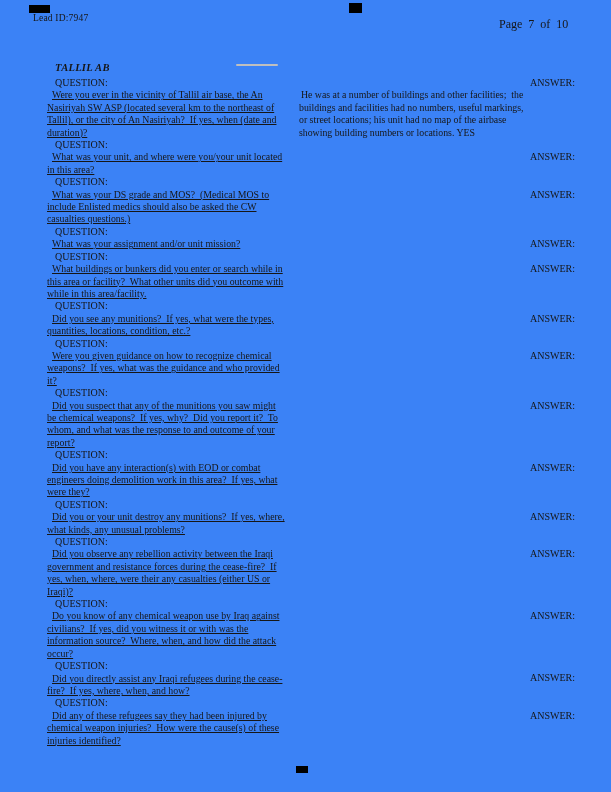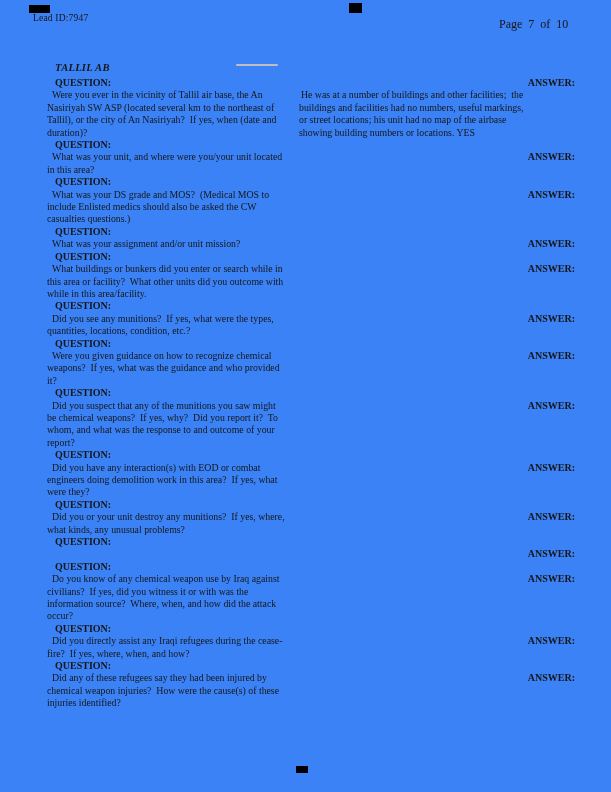--- a/index.html
+++ b/index.html
@@ -54,34 +54,34 @@
     left: 47px; top: 77px;
     width: 528px;
   }
   .qa-row {
     display: grid;
     grid-template-columns: 252px 1fr;
     align-items: start;
   }
   .q-col, .a-col { min-width: 0; overflow: visible; }
   .label {
-    font-weight: bold;
+    font-weight: normal;
     font-size: 10px;
     line-height: 12.4px;
     white-space: pre;
   }
   .q-label { padding-left: 8px; }
   .a-label { padding-left: 13px; text-align: right; }
   .qa-row:not(:first-child) .a-label { margin-top: 12.4px; }
   .text {
     font-size: 9.8px;
     line-height: 12.4px;
     white-space: pre;
   }
-  .q-text { text-indent: 5px; }
+  .q-text { text-indent: 5px; text-decoration: underline; }
   .a-text { text-indent: 2px; }
 </style>
 </head>
 <body>
 
 <div class="page">
 
   <div class="artifact a-top-left"></div>
   <div class="artifact a-top-center"></div>
   <div class="artifact-line"></div>
@@ -219,20 +219,24 @@
     </div>
     <div class="a-col">
       <div class="label a-label">ANSWER:</div>
       <div class="text a-text"></div>
     </div>
   </section>
 
   <section class="qa-row">
     <div class="q-col">
       <div class="label q-label">QUESTION:</div>
+      <div class="text q-text">Did you observe any rebellion activity between the Iraqi
+government and resistance forces during the cease-fire?  If
+yes, when, where, were their any casualties (either US or
+Iraqi)?</div>
     </div>
     <div class="a-col">
       <div class="label a-label">ANSWER:</div>
       <div class="text a-text"></div>
     </div>
   </section>
 
   <section class="qa-row">
     <div class="q-col">
       <div class="label q-label">QUESTION:</div>

